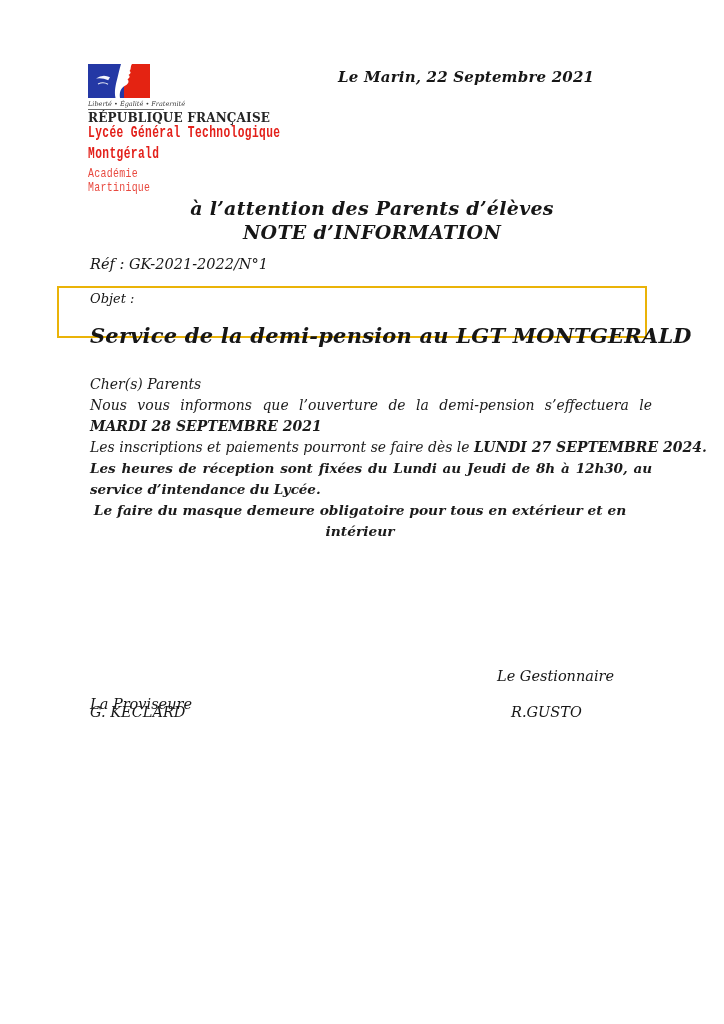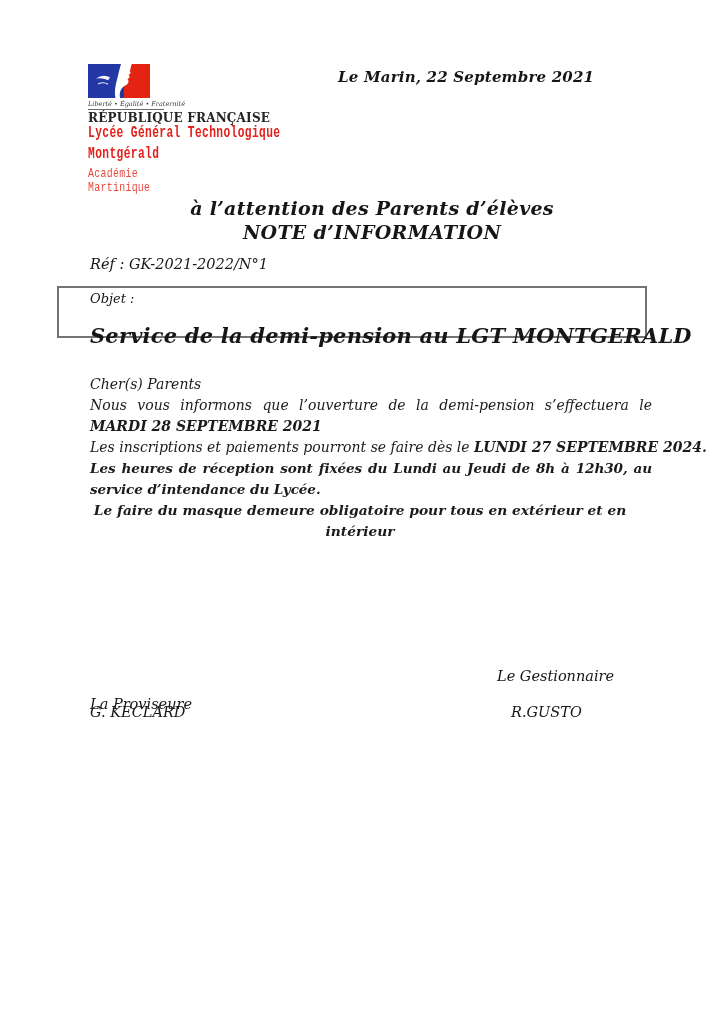--- a/index.html
+++ b/index.html
@@ -118,21 +118,21 @@
     white-space: nowrap;
   }
 
   
   .objet-box {
     position: absolute;
     left: 57px;
     top: 286px;
     width: 590px;
     height: 52px;
-    border: 2px solid #737373;
+    border: 2px solid #eab308;
     background: #ffffff;
     box-sizing: border-box;
   }
   .objet-label {
     margin: 3px 0 0 31px;
     font-style: italic;
     font-size: 13px;
   }
   .objet-subject {
     margin: 17px 0 0 31px;

